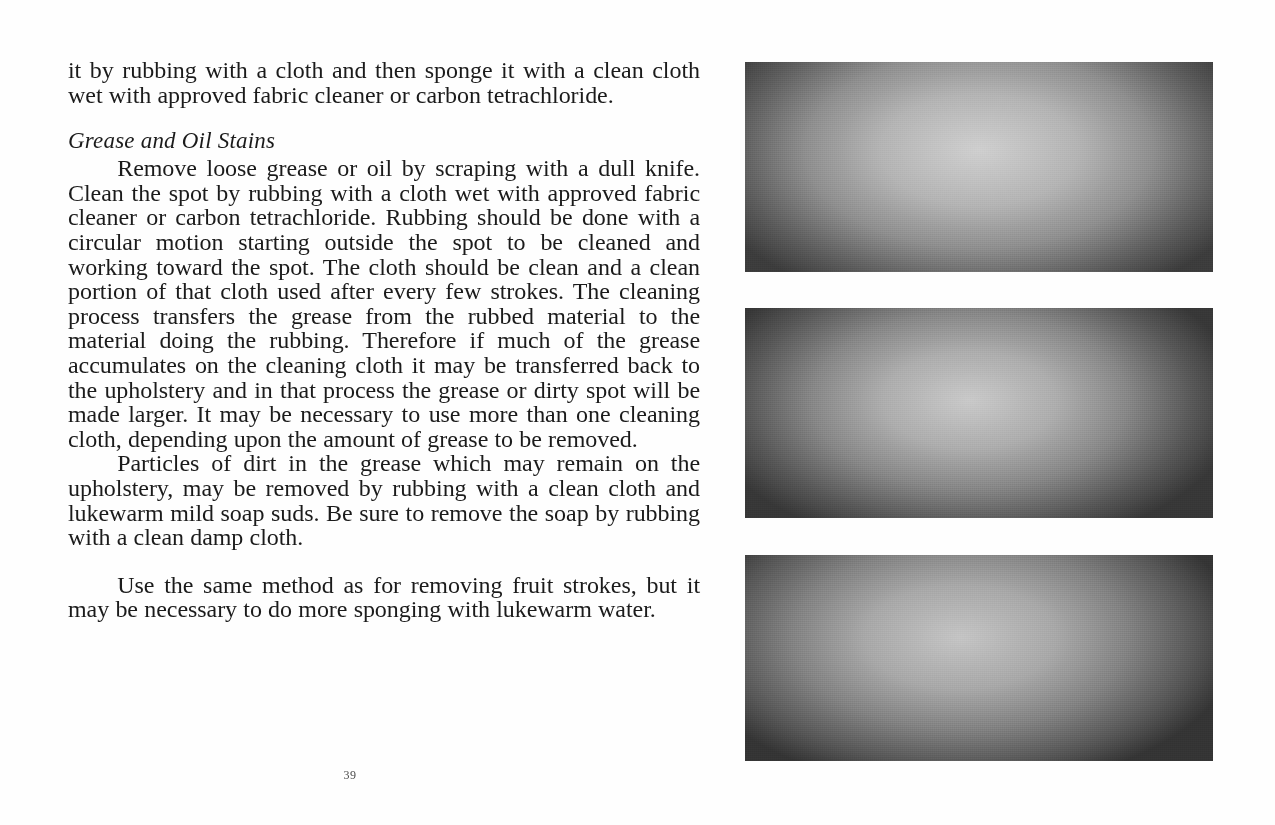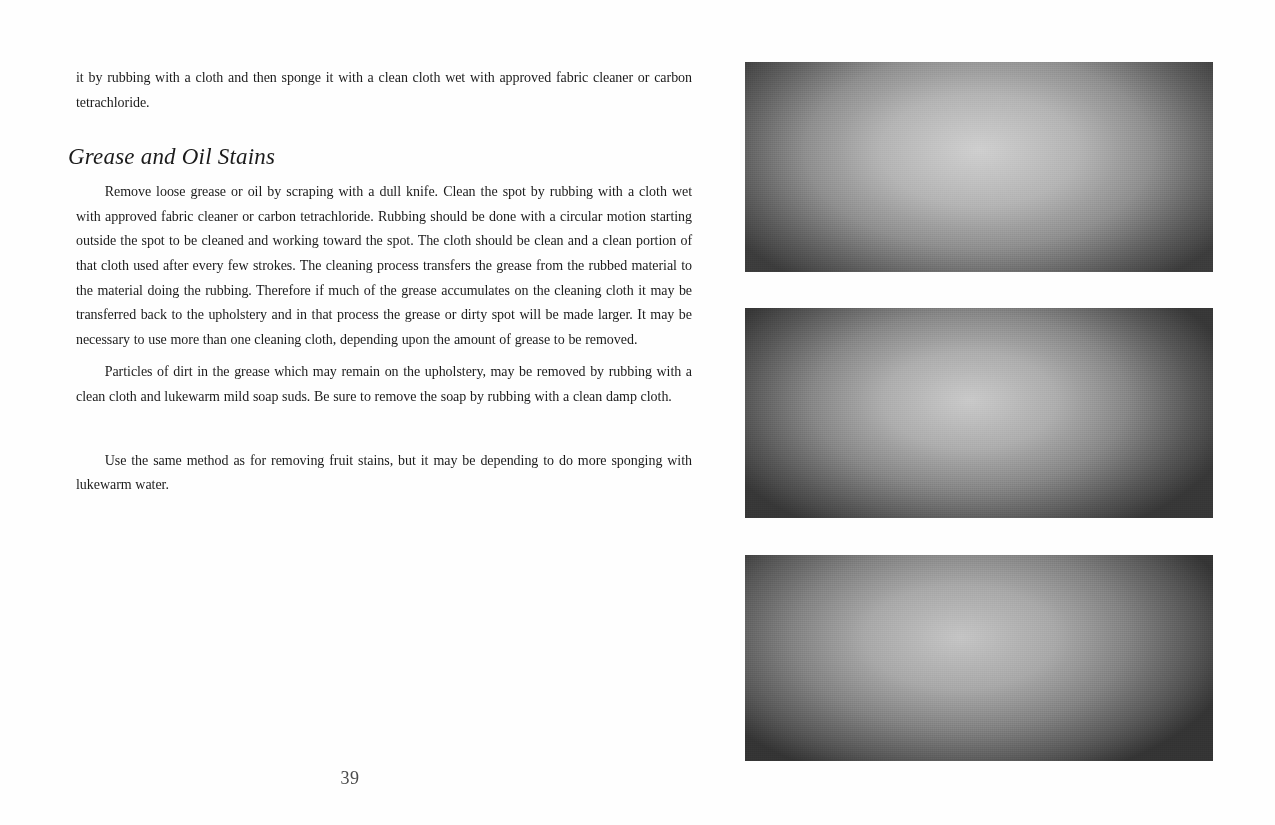--- a/index.html
+++ b/index.html
@@ -24,24 +24,24 @@
 
   
   .text-col {
     position: absolute;
     left: 68px;
     top: 58px;
     width: 632px;
   }
 
   .para {
-    margin: 8px;
+    margin: 0;
     text-align: justify;
     text-align-last: left;
-    font-size: 14px;
+    font-size: 24px;
     line-height: 24.6px;
     letter-spacing: -0.05px;
     word-spacing: 0.3px;
     -webkit-font-smoothing: antialiased;
   }
   .para.indent { text-indent: 2.05em; }
   .para + .para { margin-top: 0; }
 
   .section-head {
     margin: 0;
@@ -53,21 +53,21 @@
   }
   .gap-before-head { height: 21px; }
   .gap-after-head { height: 2px; }
 
   .page-number {
     position: absolute;
     left: 0;
     top: 768px;
     width: 700px;
     text-align: center;
-    font-size: 18px;
+    font-size: 12px;
     color: #4a4a4a;
     letter-spacing: 0.5px;
   }
 
   
   .fig-col {
     position: absolute;
     left: 745px;
     top: 62px;
     width: 468px;
@@ -129,21 +129,21 @@
 
     <p class="para indent">Remove loose grease or oil by scraping with a dull knife. Clean the spot by rubbing with a cloth wet with approved fabric cleaner or carbon tetrachloride.  Rubbing should be done with a circular motion starting outside the spot to be cleaned and working toward the spot.  The cloth should be clean and a clean portion of that cloth used after every few strokes.  The cleaning process transfers the grease from the rubbed material to the material doing the rubbing.  Therefore if much of the grease accumulates on the cleaning cloth it may be transferred back to the upholstery and in that process the grease or dirty spot will be made larger.  It may be necessary to use more than one cleaning cloth, depending upon the amount of grease to be removed.</p>
 
     <p class="para indent">Particles of dirt in the grease which may remain on the upholstery, may be removed by rubbing with a clean cloth and lukewarm mild soap suds.  Be sure to remove the soap by rubbing with a clean damp cloth.</p>
 
     <div class="gap-before-head"></div>
 
 
     <div class="gap-after-head"></div>
 
-    <p class="para indent">Use the same method as for removing fruit stains, but it may be depending to do more sponging with lukewarm water.</p>
+    <p class="para indent">Use the same method as for removing fruit strokes, but it may be necessary to do more sponging with lukewarm water.</p>
   </div>
 
   <div class="page-number">39</div>
 
   <div class="fig-col">
 
     <div class="figure fig1 fig">
       <div class="fig-inner">
         <div class="bg-vignette"></div>
         <svg width="468" height="210" viewBox="0 0 468 210">

